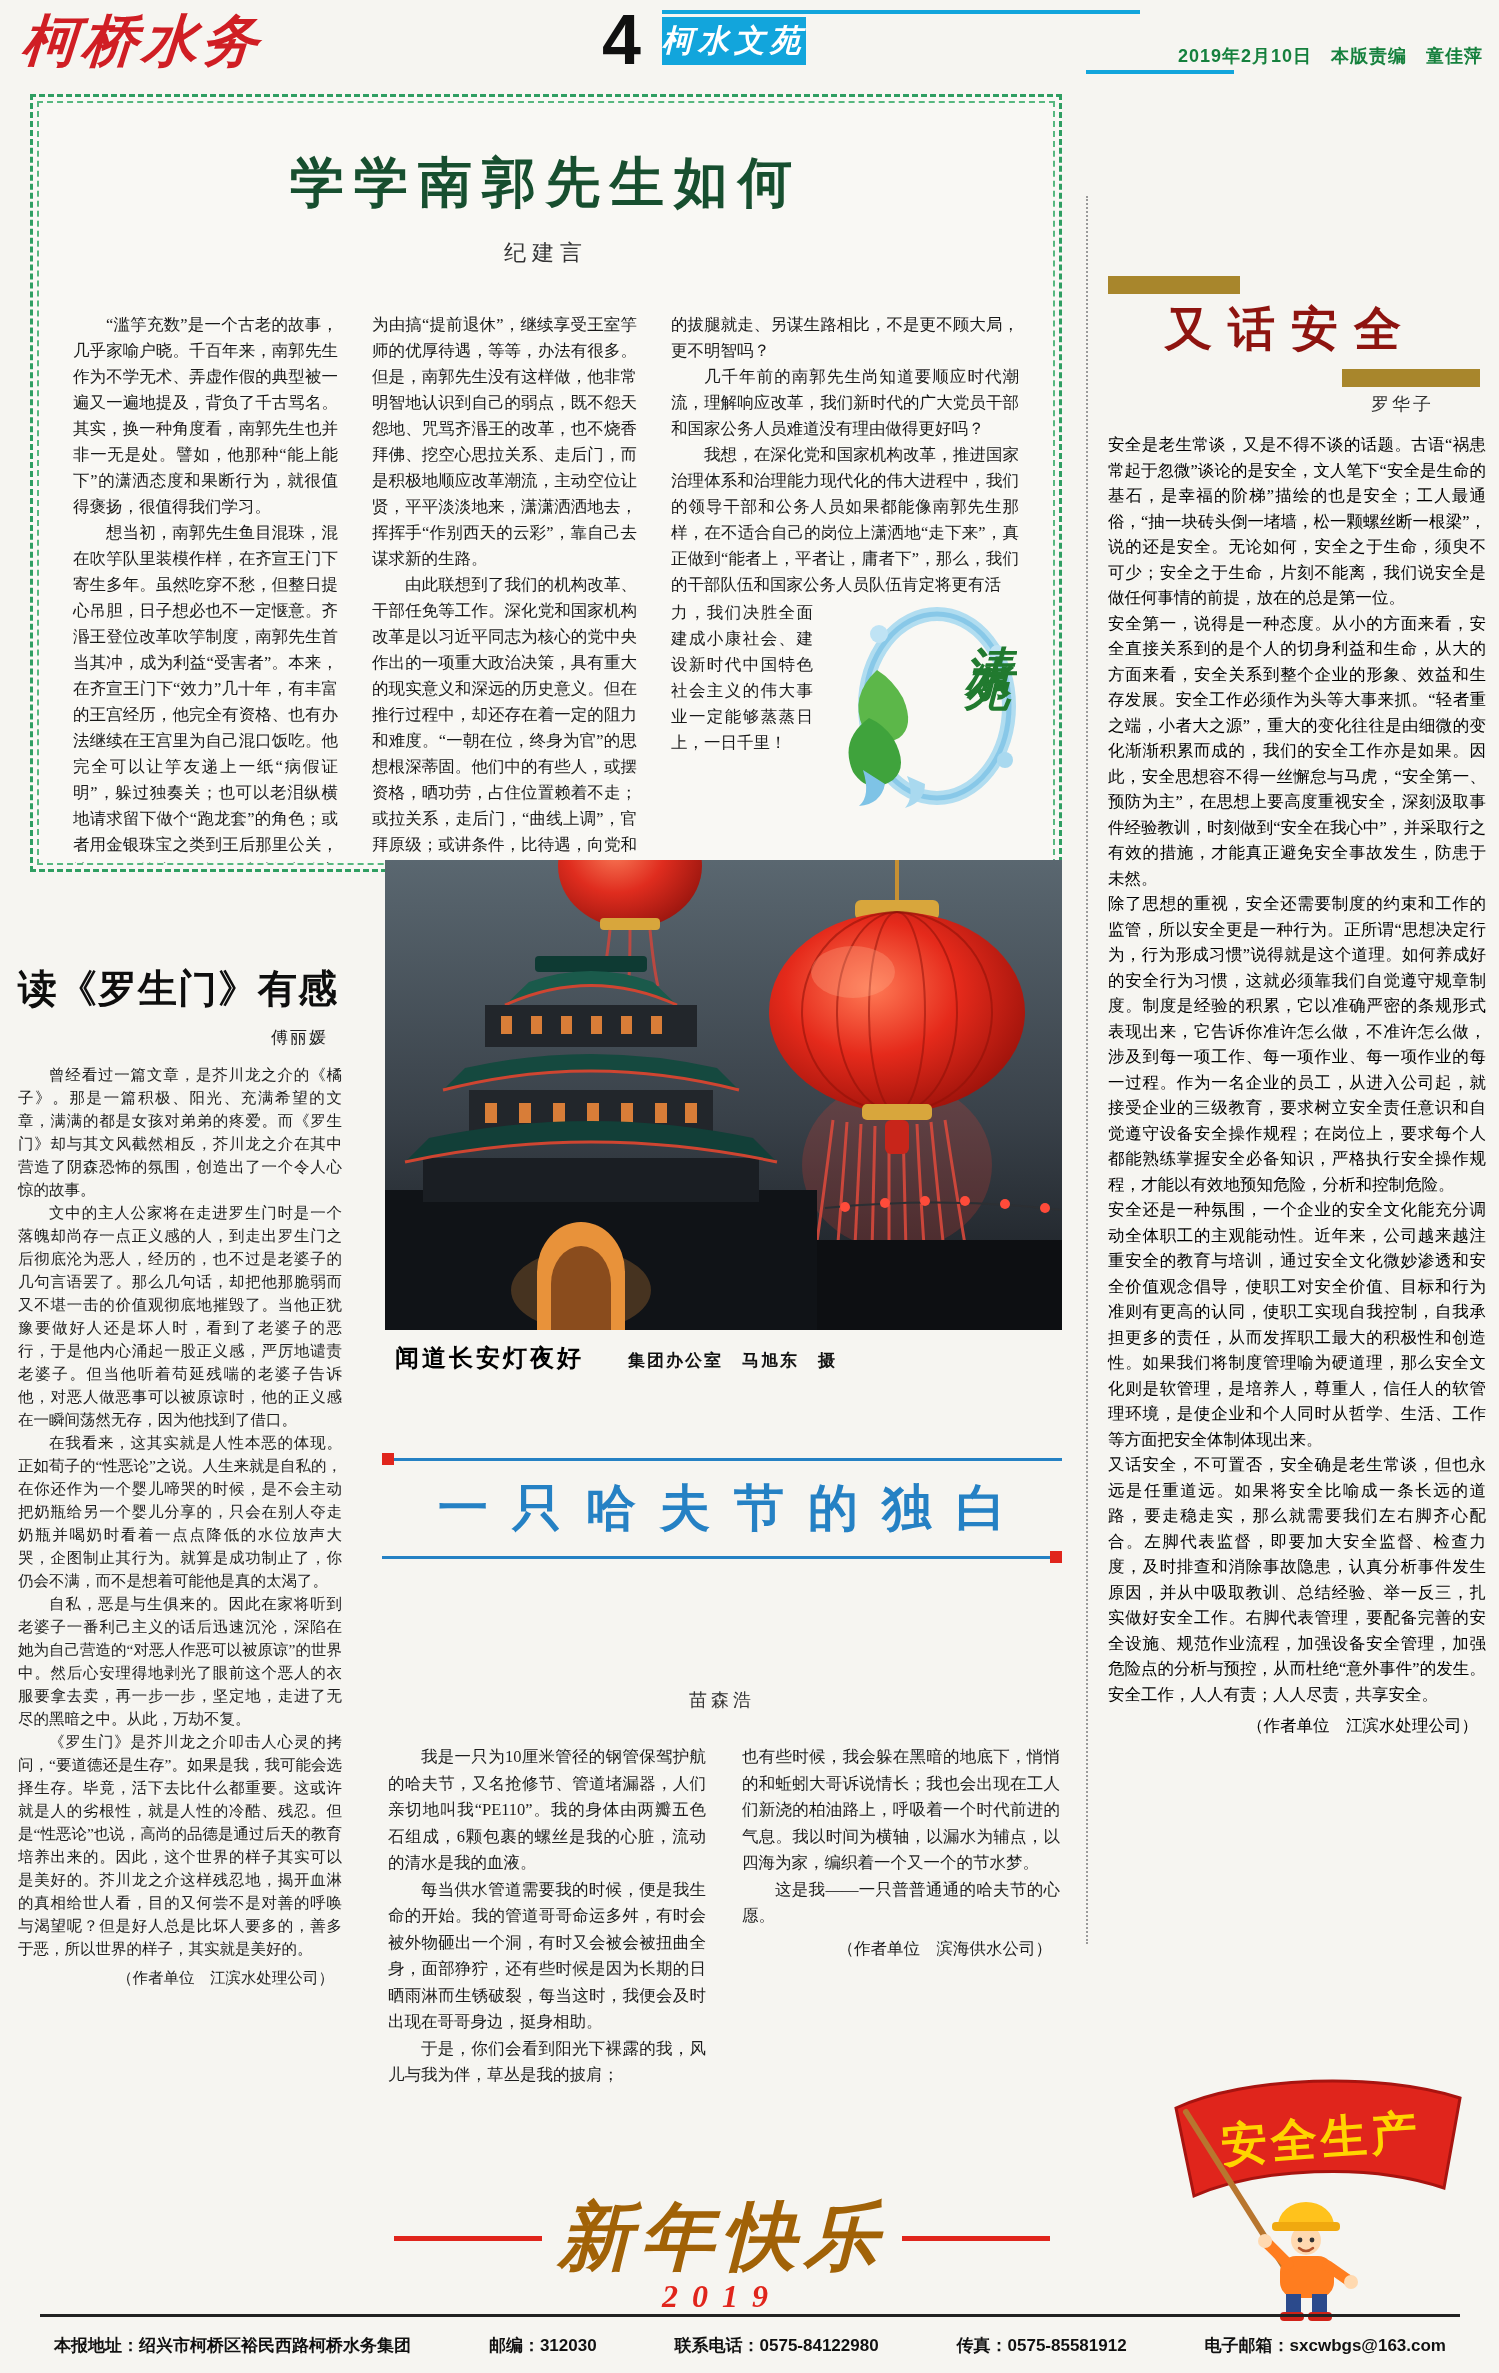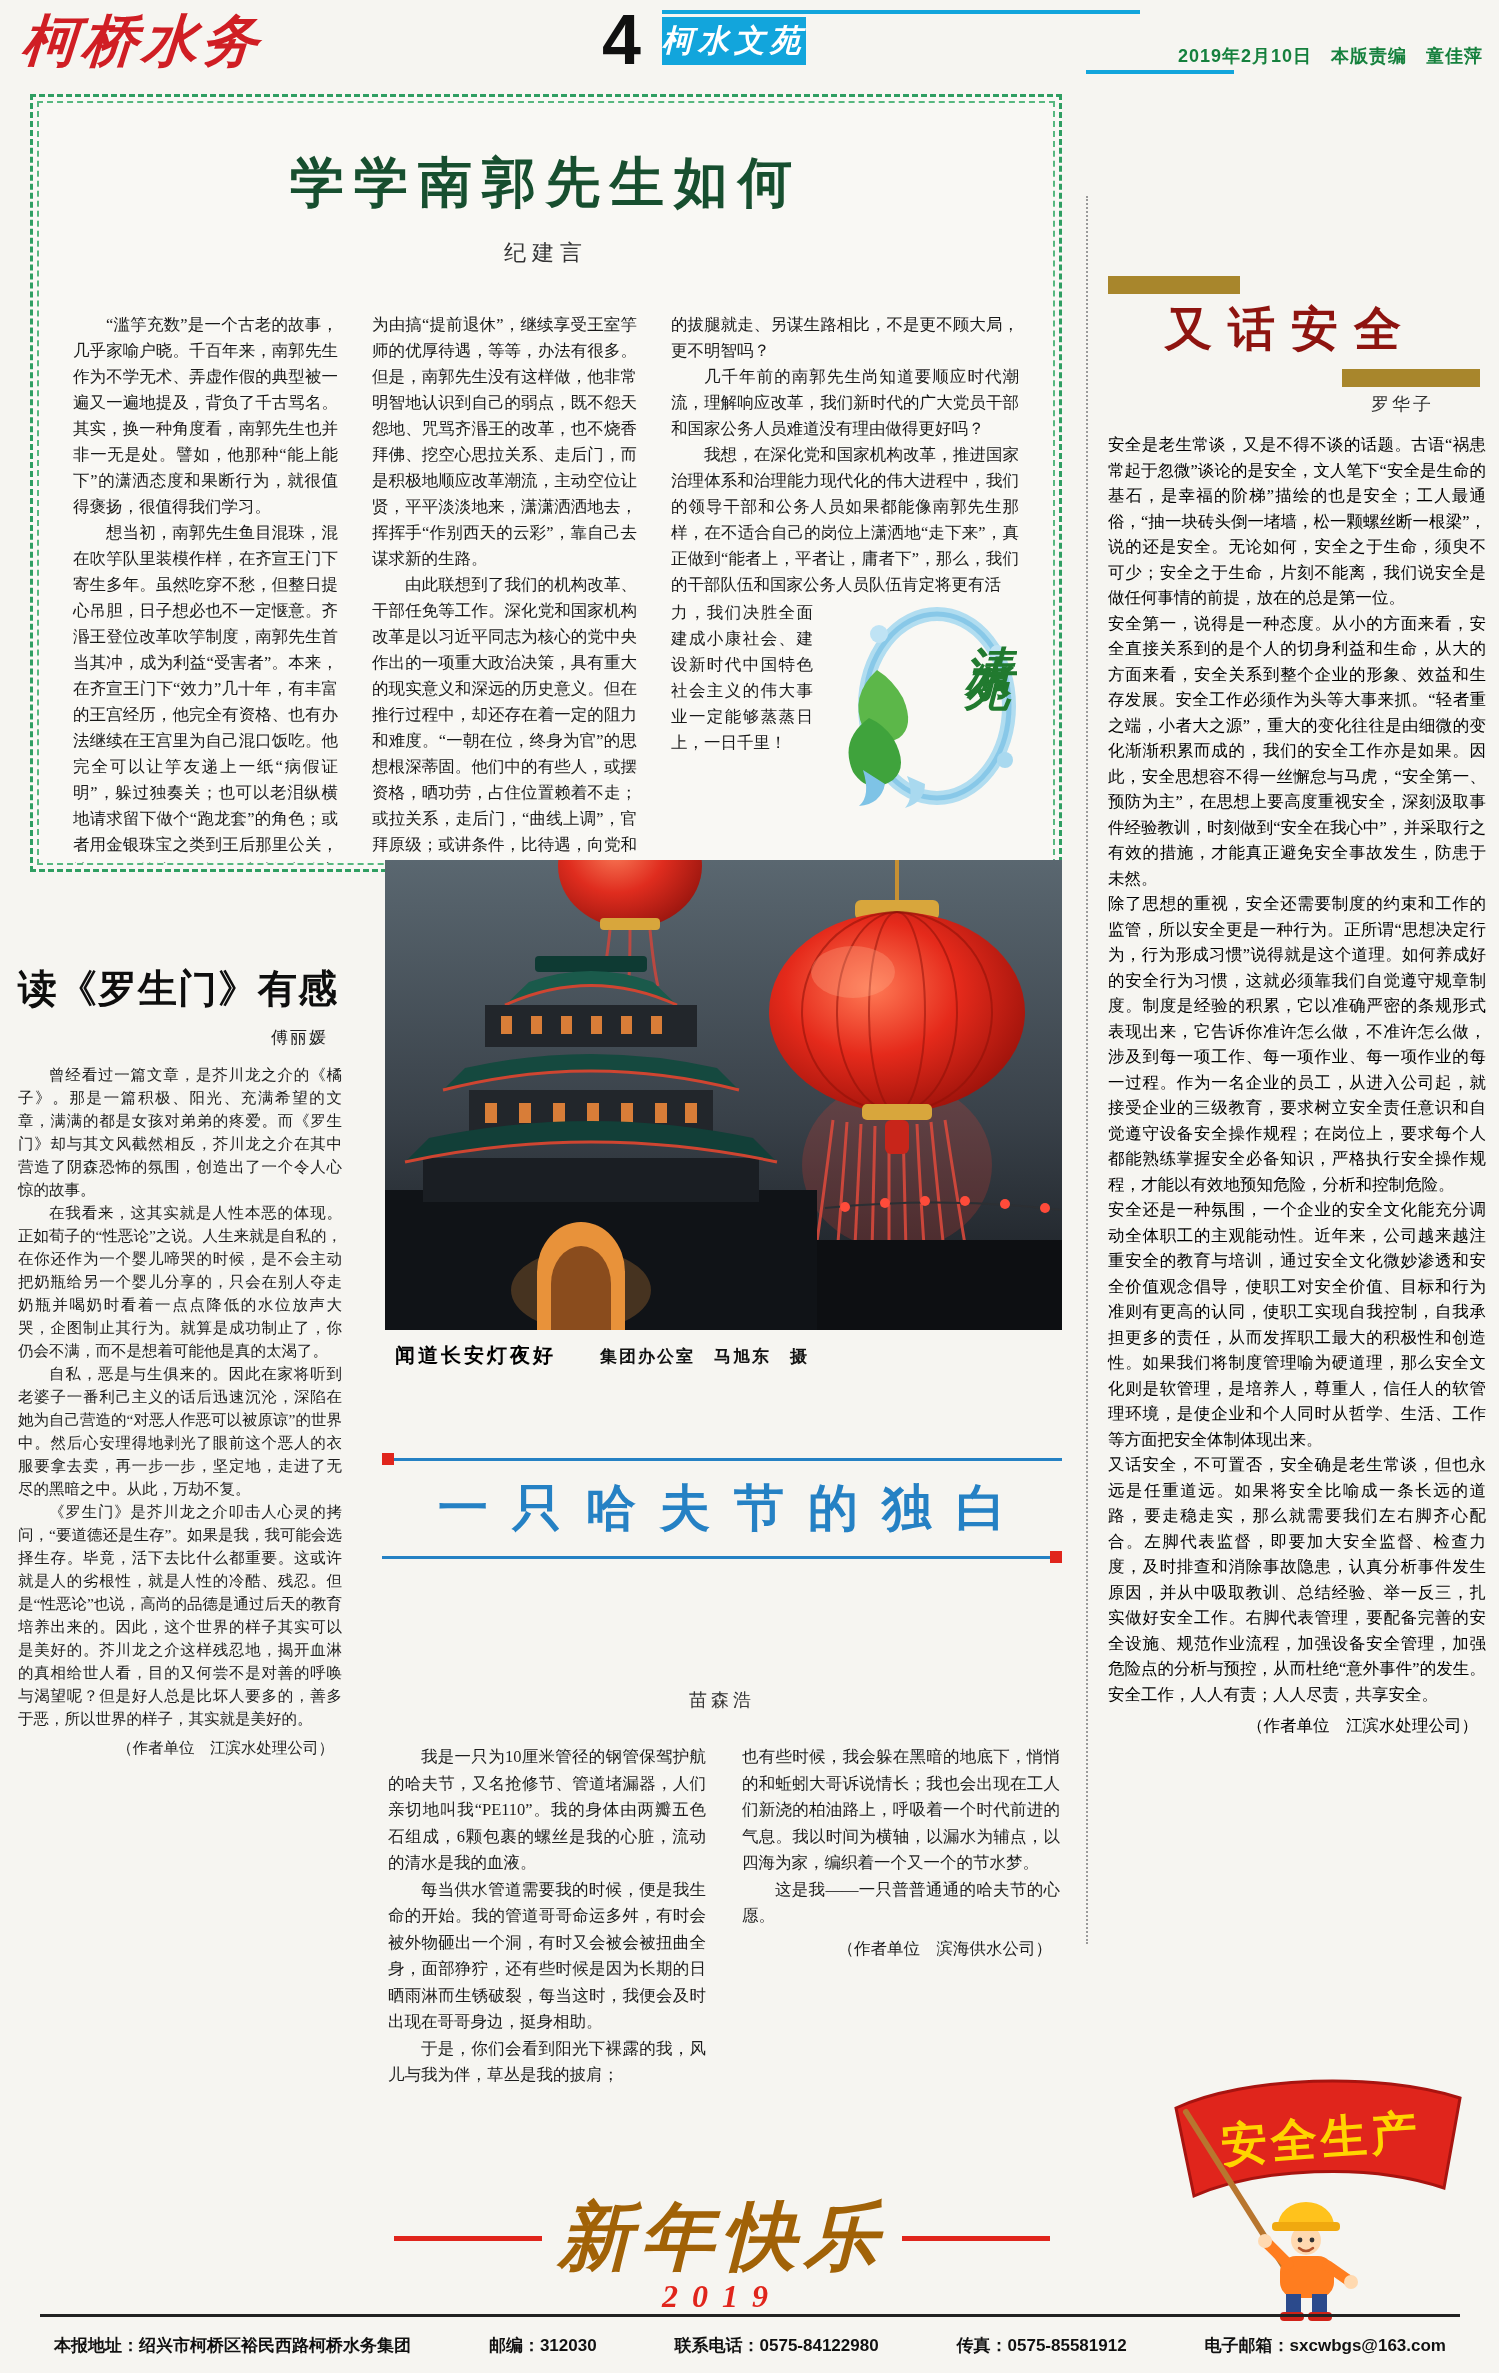--- a/index.html
+++ b/index.html
@@ -58,21 +58,21 @@
   .lsm { left:18px; top:962px; width:324px; }
   .lsm-title { font-size:39px; font-weight:900; font-family:"Liberation Sans",sans-serif;
     color:#0e0e0e; letter-spacing:1px; white-space:nowrap; }
   .lsm-author { text-align:right; padding-right:14px; font-size:17px; margin:10px 0 14px 0; letter-spacing:2px; }
   .body-col { font-size:15.5px; line-height:23px; text-align:justify; color:#1c1c1c; }
 
   
   .photo { left:385px; top:860px; width:677px; height:470px; overflow:hidden; background:#20262b; }
   .photo svg { display:block; }
   .photo-caption { left:395px; top:1342px; width:660px; display:flex; align-items:baseline; gap:44px; }
-  .cap-title { font-size:20px; font-weight:900; font-family:"Liberation Sans",sans-serif; letter-spacing:3px; color:#000; }
+  .cap-title { font-size:24px; font-weight:900; font-family:"Liberation Sans",sans-serif; letter-spacing:3px; color:#000; }
   .cap-credit { font-size:17px; font-weight:bold; font-family:"Liberation Sans",sans-serif; color:#111; letter-spacing:2px; }
 
   
   .hafu-head { left:382px; top:1458px; width:680px; }
   .rule-blue { position:relative; height:3px; background:#2581c4; }
   .red-sq { position:absolute; width:12px; height:12px; background:#e0251c; top:-5px; }
   .red-sq.left { left:0; } .red-sq.right { right:0; }
   .hafu-title { text-align:center; font-size:50px; font-weight:900;
     font-family:"Liberation Sans",sans-serif; color:#2581c4; letter-spacing:24px;
     margin:14px 0 14px 0; text-indent:24px; }
@@ -167,20 +167,21 @@
       </div>
     <div class="byline">（作者单位　江滨水处理公司）</div>
   </div>
 
   <article class="abs lsm">
     <h2 class="lsm-title">读《罗生门》有感</h2>
     <div class="lsm-author">傅丽媛</div>
     <div class="body-col">
       <div>
           <p>曾经看过一篇文章，是芥川龙之介的《橘子》。那是一篇积极、阳光、充满希望的文章，满满的都是女孩对弟弟的疼爱。而《罗生门》却与其文风截然相反，芥川龙之介在其中营造了阴森恐怖的氛围，创造出了一个令人心惊的故事。</p>
+          <p>文中的主人公家将在走进罗生门时是一个落魄却尚存一点正义感的人，到走出罗生门之后彻底沦为恶人，经历的，也不过是老婆子的几句言语罢了。那么几句话，却把他那脆弱而又不堪一击的价值观彻底地摧毁了。当他正犹豫要做好人还是坏人时，看到了老婆子的恶行，于是他内心涌起一股正义感，严厉地谴责老婆子。但当他听着苟延残喘的老婆子告诉他，对恶人做恶事可以被原谅时，他的正义感在一瞬间荡然无存，因为他找到了借口。</p>
           <p>在我看来，这其实就是人性本恶的体现。正如荀子的“性恶论”之说。人生来就是自私的，在你还作为一个婴儿啼哭的时候，是不会主动把奶瓶给另一个婴儿分享的，只会在别人夺走奶瓶并喝奶时看着一点点降低的水位放声大哭，企图制止其行为。就算是成功制止了，你仍会不满，而不是想着可能他是真的太渴了。</p>
           <p>自私，恶是与生俱来的。因此在家将听到老婆子一番利己主义的话后迅速沉沦，深陷在她为自己营造的“对恶人作恶可以被原谅”的世界中。然后心安理得地剥光了眼前这个恶人的衣服要拿去卖，再一步一步，坚定地，走进了无尽的黑暗之中。从此，万劫不复。</p>
           <p>《罗生门》是芥川龙之介叩击人心灵的拷问，“要道德还是生存”。如果是我，我可能会选择生存。毕竟，活下去比什么都重要。这或许就是人的劣根性，就是人性的冷酷、残忍。但是“性恶论”也说，高尚的品德是通过后天的教育培养出来的。因此，这个世界的样子其实可以是美好的。芥川龙之介这样残忍地，揭开血淋的真相给世人看，目的又何尝不是对善的呼唤与渴望呢？但是好人总是比坏人要多的，善多于恶，所以世界的样子，其实就是美好的。</p>
         </div>
       <div class="byline">（作者单位　江滨水处理公司）</div>
     </div>
   </article>
 
   <figure class="abs photo">
     <svg width="677" height="470" viewBox="0 0 677 470">

